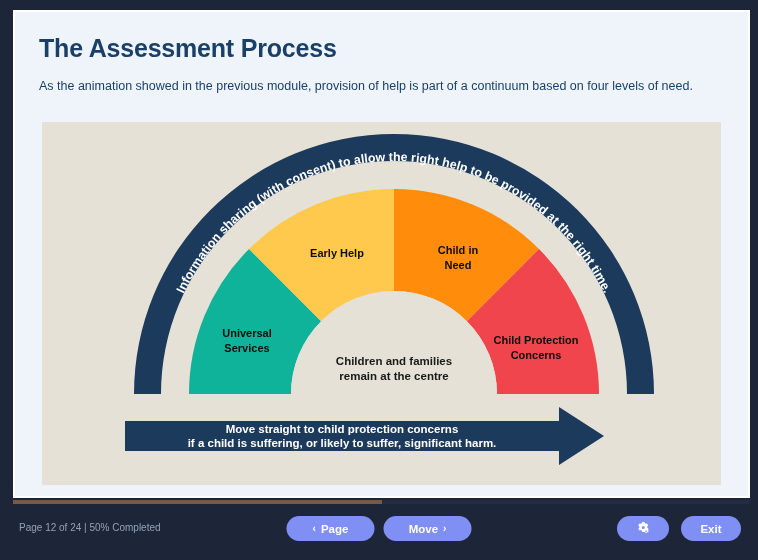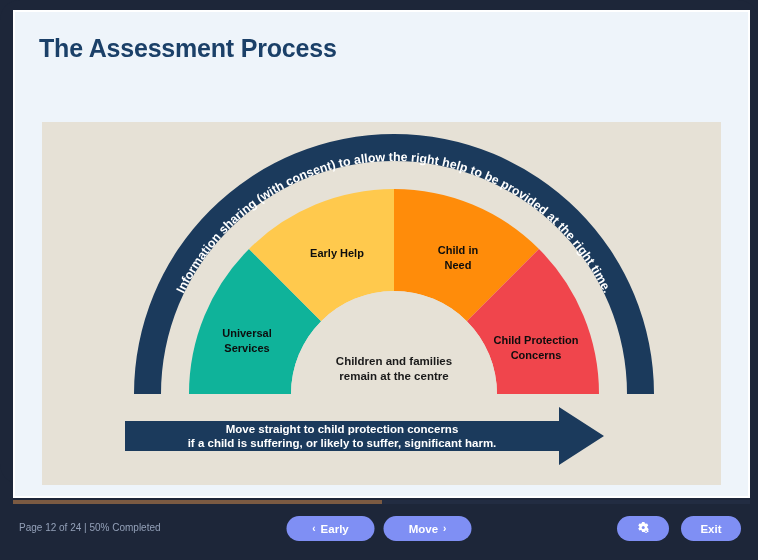--- a/index.html
+++ b/index.html
@@ -170,20 +170,21 @@
 </style>
 </head>
 <body>
 
 <div id="app">
 
   <div class="slide-card">
 
     <div class="page-title">The Assessment Process</div>
 
+    <div class="page-subtitle">As the animation showed in the previous module, provision of help is part of a continuum based on four levels of need.</div>
 
     <div class="diagram-panel">
       <svg class="diagram-svg" viewBox="0 0 679 363">
 
         <defs>
 
           <path id="arcTextPath" d="M 119 272 A 233 233 0 0 1 585 272" fill="none"></path>
         </defs>
 
         <g>
@@ -260,21 +261,21 @@
     <div class="progress-fill" id="progress-fill" style="width: 50%;"></div>
   </div>
 
   <div class="nav-bar">
 
     <div class="nav-status">Page 12 of 24 | 50% Completed</div>
 
     <div class="nav-center">
       <button class="pill">
         <span class="chev">‹</span>
-        <span>Early</span>
+        <span>Page</span>
       </button>
 
       <button class="pill">
         <span>Move</span>
         <span class="chev">›</span>
       </button>
     </div>
 
     <div class="nav-right">
       <button class="pill icon-pill">

